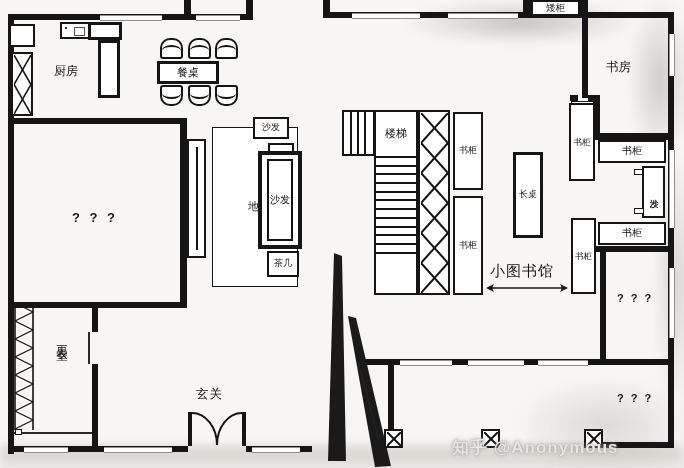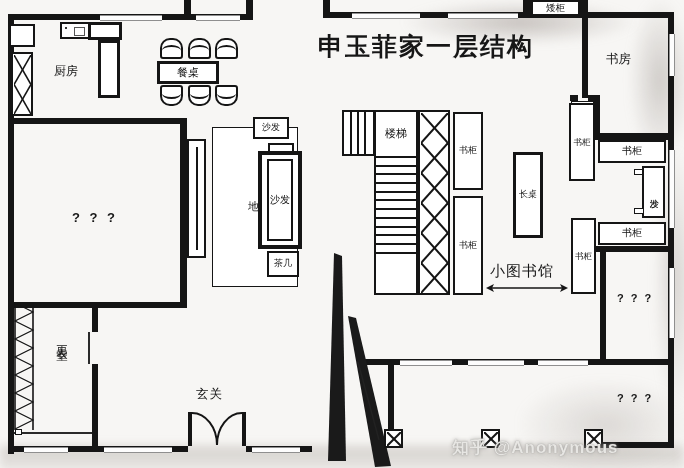--- a/index.html
+++ b/index.html
@@ -76,21 +76,20 @@
   <div class="win" style="left:400px;top:360px;width:52px;"></div>
   <div class="win" style="left:468px;top:360px;width:56px;"></div>
   <div class="win" style="left:538px;top:360px;width:50px;"></div>
   <div class="win" style="left:24px;top:447px;width:44px;"></div>
   <div class="win" style="left:104px;top:447px;width:68px;"></div>
   <div class="win" style="left:252px;top:447px;width:48px;"></div>
   <div class="winv" style="left:669px;top:34px;height:42px;"></div>
   <div class="winv" style="left:669px;top:150px;height:78px;"></div>
   <div class="winv" style="left:669px;top:268px;height:70px;"></div>
 
-  <div class="lbl" style="left:318px;top:30px;font-size:25px;font-weight:600;letter-spacing:2px;">申玉菲家一层结构</div>
 
   <div class="box" style="left:9px;top:24px;width:26px;height:23px;"></div>
   <div class="box" style="left:11px;top:52px;width:22px;height:64px;padding:0;">
     <svg width="17" height="59" viewBox="0 0 17 59" style="display:block;">
       <line x1="0" y1="0" x2="17" y2="29.5" stroke="#151515" stroke-width="1.6"></line>
       <line x1="17" y1="0" x2="0" y2="29.5" stroke="#151515" stroke-width="1.6"></line>
       <line x1="0" y1="29.5" x2="17" y2="59" stroke="#151515" stroke-width="1.6"></line>
       <line x1="17" y1="29.5" x2="0" y2="59" stroke="#151515" stroke-width="1.6"></line>
     </svg>
   </div>
@@ -190,21 +189,21 @@
   </div>
   <div class="box" style="left:571px;top:218px;width:25px;height:76px;font-size:8.5px;">
     <span>书柜</span>
   </div>
 
   <div class="wall" style="left:523px;top:0;width:8px;height:16px;"></div>
   <div class="box b2" style="left:531px;top:0;width:49px;height:16px;font-size:9.5px;">
     <span>矮柜</span>
   </div>
   <div class="wall" style="left:580px;top:0;width:8px;height:18px;"></div>
-  <div class="lbl" style="left:606px;top:51px;font-size:12.5px;">书房</div>
+  <div class="lbl" style="left:606px;top:59px;font-size:12.5px;">书房</div>
 
   <div class="lbl" style="left:72px;top:210px;font-size:13px;font-weight:bold;letter-spacing:3px;">? ? ?</div>
   <div class="lbl" style="left:617px;top:292px;font-size:11px;font-weight:bold;letter-spacing:2px;">? ? ?</div>
   <div class="lbl" style="left:617px;top:392px;font-size:11px;font-weight:bold;letter-spacing:2px;">? ? ?</div>
 
   <svg class="abs" style="left:12px;top:303px;" width="24" height="127" viewBox="0 0 24 127">
     <line x1="3" y1="0" x2="3" y2="127" stroke="#151515" stroke-width="1.6"></line>
     <line x1="21" y1="0" x2="21" y2="127" stroke="#151515" stroke-width="1.6"></line>
     <polyline points="3,0 21,9 3,18 21,27 3,36 21,45 3,54 21,63 3,72 21,81 3,90 21,99 3,108 21,117 3,126" fill="none" stroke="#151515" stroke-width="1.2"></polyline>
   </svg>

